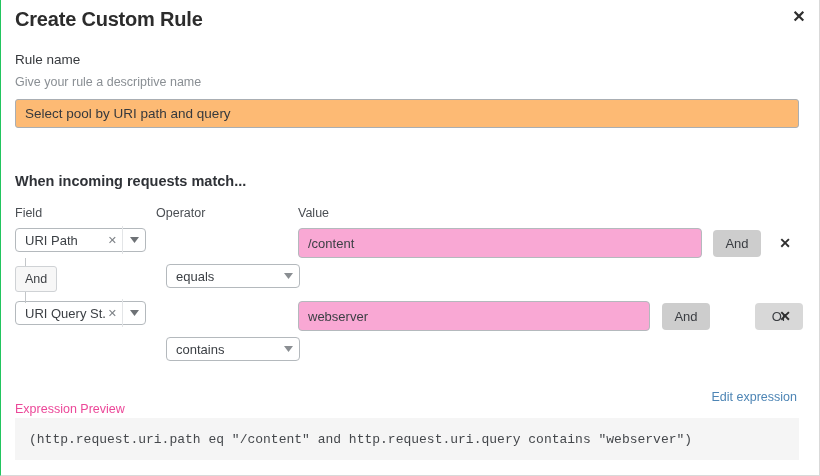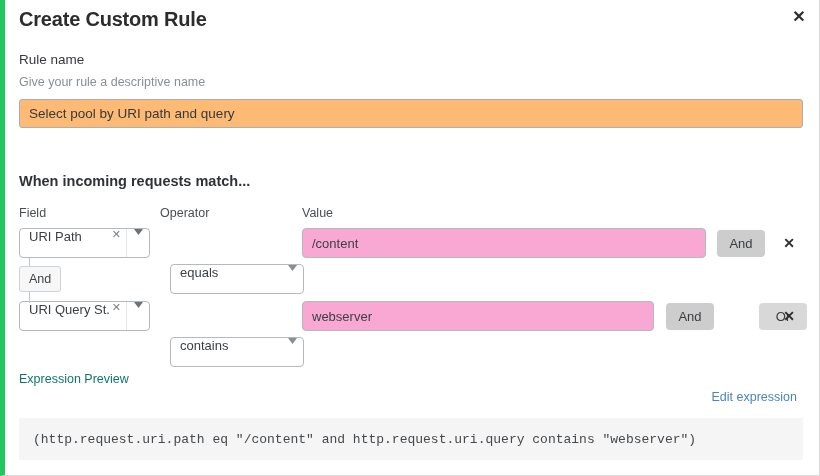--- a/index.html
+++ b/index.html
@@ -7,21 +7,21 @@
     margin: 0; padding: 0;
     width: 820px; height: 476px;
     background: #ffffff;
     font-family: "Liberation Sans", sans-serif;
     overflow: hidden;
   }
   .panel {
     position: relative;
     width: 820px; height: 476px;
     background: #ffffff;
-    border-left: 5px solid #22c55e;
+    border-left: 1px solid #22c55e;
     border-right: 1px solid #d9d9d9;
     border-bottom: 1px solid #d9d9d9;
   }
 
   
   .modal-title {
     position: absolute;
     left: 14px; top: 8px;
     font-size: 20px;
     font-weight: bold;
@@ -87,26 +87,26 @@
   .col-head.operator { left: 155px; }
   .col-head.value { left: 297px; }
 
   
   .cond-row { position: absolute; left: 0; height: 30px; }
   .cond-row.row1 { top: 228px; }
   .cond-row.row2 { top: 301px; }
 
   .select-box {
     position: absolute;
-    height: 30px;
+    height: 24px;
     border: 1px solid #b4b9bd;
     border-radius: 4px;
     background: #fff;
     display: flex;
-    align-items: flex-start;
+    align-items: center;
     cursor: pointer;
   }
   .select-box.field-sel { left: 14px; width: 131px; }
   .select-box.op-sel    { left: 165px; width: 134px; margin-top: 36px; }
 
   .sel-text {
     flex: 1 1 auto;
     padding-left: 9px;
     font-size: 13px;
     color: #3c4045;
@@ -202,23 +202,23 @@
     position: absolute;
     left: 24px; top: 258px;
     width: 1px; height: 45px;
     background: #c3c6c9;
     z-index: 1;
   }
 
   
   .expr-label {
     position: absolute;
-    left: 14px; top: 372px;
-    font-size: 12.5px;
-    color: #0f766e;
+    left: 14px; top: 402px;
+    font-size: 12.5px;
+    color: #ec4899;
   }
   .edit-expr {
     position: absolute;
     right: 22px; top: 390px;
     font-size: 12.5px;
     color: #4d85b5;
     text-decoration: none;
     cursor: pointer;
   }
   .expr-box {

